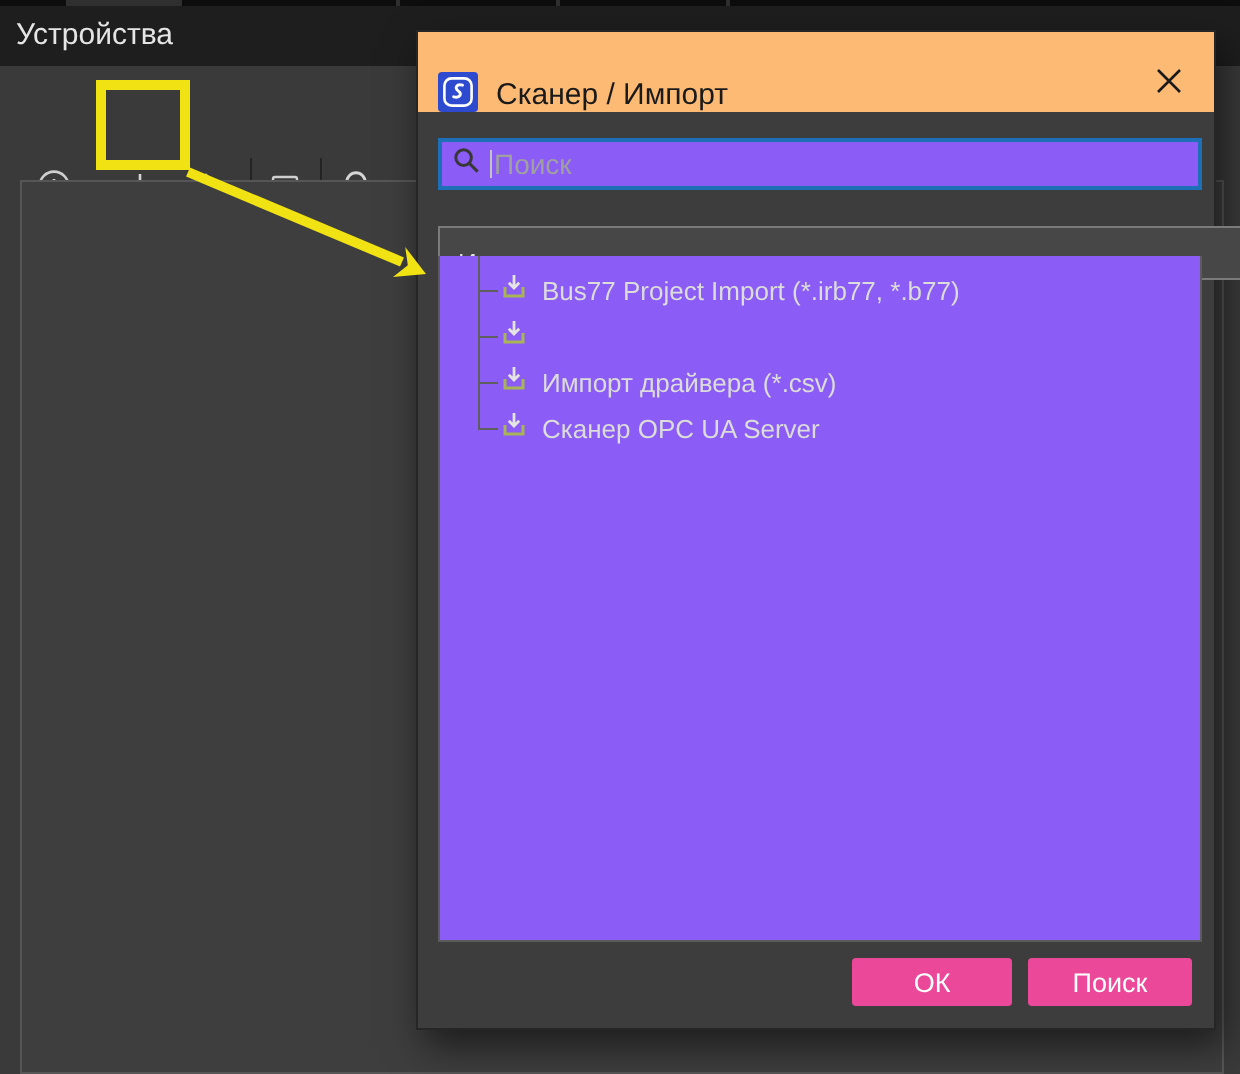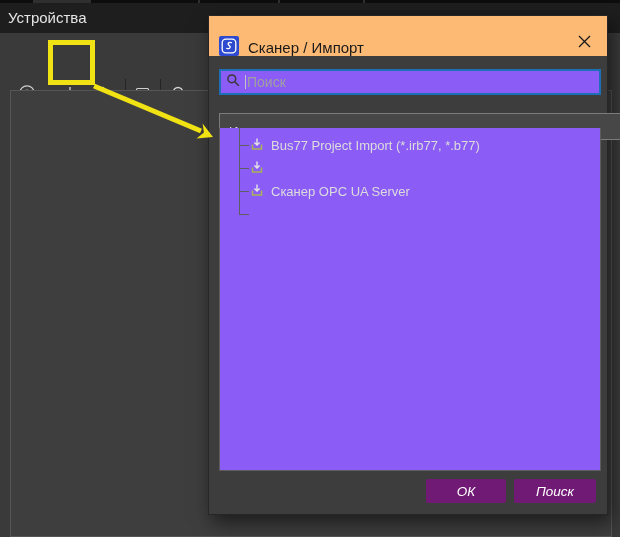--- a/index.html
+++ b/index.html
@@ -44,22 +44,22 @@
 
   .tree { position:absolute; left:10px; top:112px; width:382px; height:343px; background:#8b5cf6;
           border:1px solid #5c5c5c; border-top:none; overflow:hidden; }
   .tree-guide-v { position:absolute; left:19px; top:0; width:1px; height:86px; background:#5e5e5e; }
   .tree-guide-h { position:absolute; left:19px; width:10px; height:1px; background:#5e5e5e; }
   .tree-rows { position:absolute; left:0; top:6px; width:100%; }
   .tree-row { height:23px; display:flex; align-items:center; padding-left:30px; cursor:default; }
   .tree-row svg { flex:0 0 auto; margin-right:7px; }
   .tree-row-label { font-size:13px; color:#dcdcdc; white-space:nowrap; }
 
-  .dlg-btn { position:absolute; top:463px; height:24px; background:#701a75; border:none; border-radius:2px;
-             color:#ffffff; font-size:13.5px; font-family:"Liberation Sans", sans-serif; cursor:default;font-style:italic; }
+  .dlg-btn { position:absolute; top:463px; height:24px; background:#ec4899; border:none; border-radius:2px;
+             color:#ffffff; font-size:13.5px; font-family:"Liberation Sans", sans-serif; cursor:default; }
   .btn-ok { left:217px; width:80px; }
   .btn-cancel { left:305px; width:82px; }
 
   
   .hl-box { position:absolute; left:48px; top:40px; width:47px; height:45px; border:5px solid #f0e213; z-index:100; }
   .anno-svg { position:absolute; left:0; top:0; width:620px; height:537px; z-index:101; pointer-events:none; }
 </style>
 </head>
 <body>
 
@@ -182,20 +182,29 @@
           </svg>
         </span>
       </div>
       <div class="tree-row">
         <span>
           <svg width="14" height="14" viewBox="0 0 14 14" fill="none">
             <path d="M7 1.5 V7.6 M4.4 5.4 L7 8 L9.6 5.4" stroke="#e4e4e4" stroke-width="1.4"></path>
             <path d="M2.5 7.5 V12 H11.5 V7.5" stroke="#a8b456" stroke-width="1.5"></path>
           </svg>
         </span>
+        <span class="tree-row-label">Импорт драйвера (*.csv)</span>
+      </div>
+      <div class="tree-row">
+        <span>
+          <svg width="14" height="14" viewBox="0 0 14 14" fill="none">
+            <path d="M7 1.5 V7.6 M4.4 5.4 L7 8 L9.6 5.4" stroke="#e4e4e4" stroke-width="1.4"></path>
+            <path d="M2.5 7.5 V12 H11.5 V7.5" stroke="#a8b456" stroke-width="1.5"></path>
+          </svg>
+        </span>
         <span class="tree-row-label">Сканер OPC UA Server</span>
       </div>
     </div>
   </div>
 
   <button class="dlg-btn btn-ok">ОК</button>
   <button class="dlg-btn btn-cancel">Поиск</button>
 </div>
 
 <div class="hl-box"></div>

